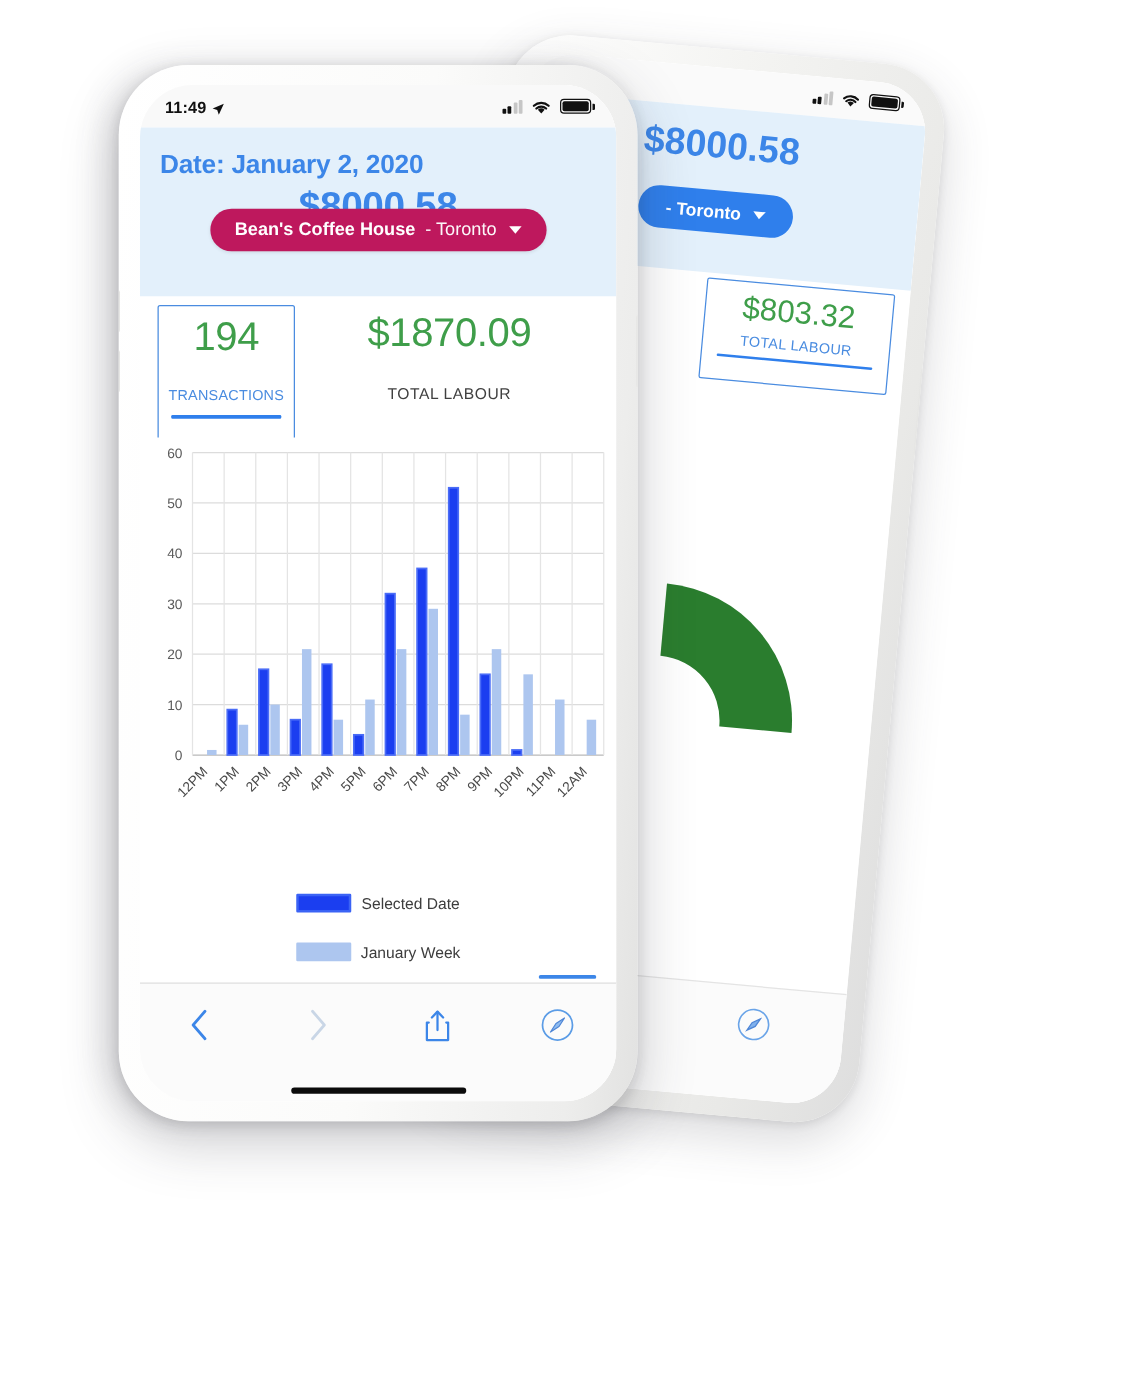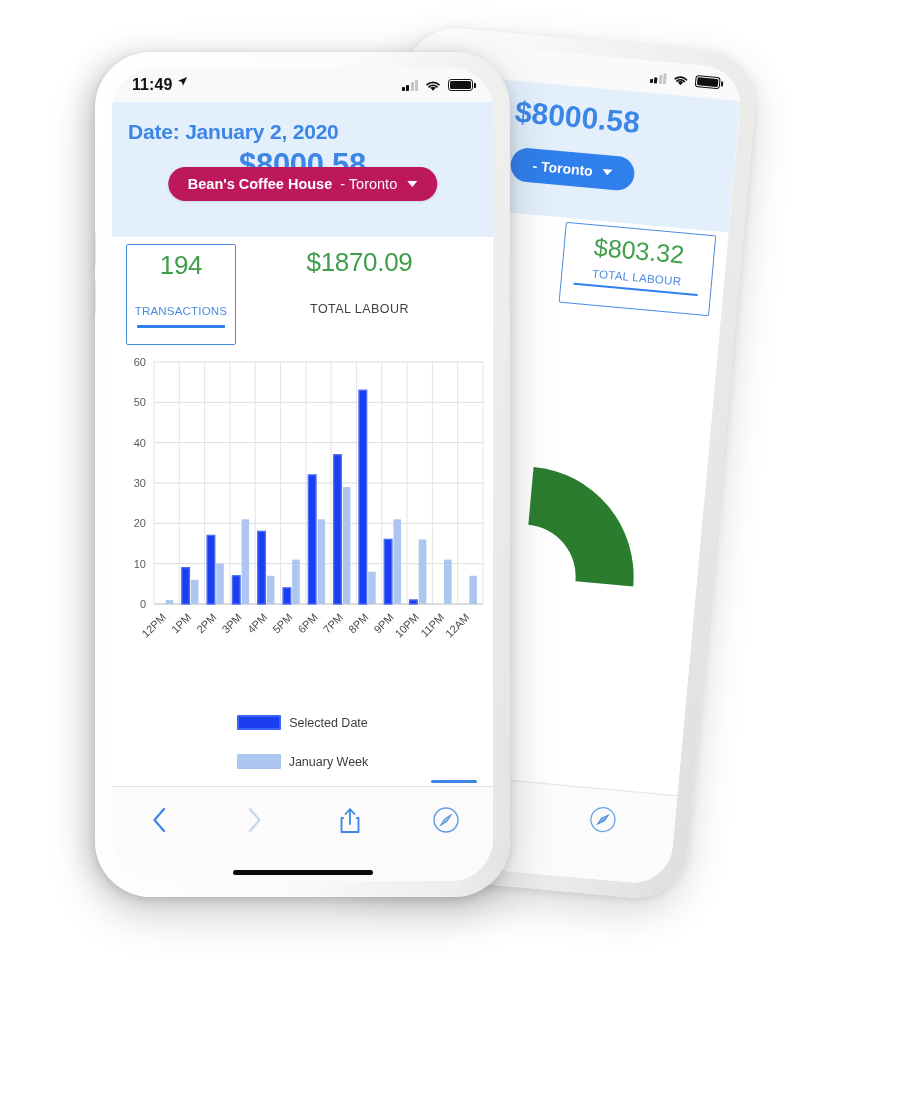--- a/index.html
+++ b/index.html
@@ -49,21 +49,21 @@
   .side-btn{position:absolute;background:#e6e6e4;border-radius:3px;}
 
   
   .screen{position:absolute;inset:0;background:#fff;}
 
   .statusbar{
     position:absolute;left:0;right:0;top:0;height:34px;
     background:#f9f9f9;display:flex;align-items:center;
     justify-content:space-between;padding:0 20px;box-sizing:border-box;
   }
-  .sb-time{font-size:16px;font-weight:700;color:#111;letter-spacing:.1px;display:flex;align-items:flex-start;gap:4px;}
+  .sb-time{font-size:13px;font-weight:700;color:#111;letter-spacing:.1px;display:flex;align-items:flex-end;gap:4px;}
   .sb-right{display:flex;align-items:center;gap:6px;}
   .loc-arrow{display:inline-block;width:11px;height:11px;}
 
   .bars{display:flex;align-items:flex-end;gap:1.5px;height:11px;}
   .bars i{display:block;width:3px;border-radius:.8px;background:#c6c6c6;}
   .bars i.on{background:#111;}
   .bars i:nth-child(1){height:4px;} .bars i:nth-child(2){height:6px;}
   .bars i:nth-child(3){height:8.5px;} .bars i:nth-child(4){height:11px;}
 
   .battery{width:25px;height:12px;border:1.4px solid #111;border-radius:3.2px;position:relative;box-sizing:border-box;}
@@ -93,21 +93,21 @@
   .store-name{font-size:14.5px;font-weight:700;}
   .store-city{font-size:14.5px;font-weight:400;opacity:.97;}
   .caret{width:0;height:0;border-left:5.5px solid transparent;border-right:5.5px solid transparent;border-top:6px solid #fff;margin-left:2px;}
 
   
   .stats{
     position:absolute;left:0;right:0;top:172px;height:110px;
     display:flex;align-items:flex-start;padding:8px 14px 0 14px;box-sizing:border-box;gap:4px;
   }
   .stat{flex:1;text-align:center;position:relative;}
-  .stat .val{font-size:26px;color:#3f9e4a;font-weight:400;line-height:1.14;letter-spacing:-.3px;}
+  .stat .val{font-size:32px;color:#3f9e4a;font-weight:400;line-height:1.14;letter-spacing:-.3px;}
   .stat .lbl{font-size:12.5px;color:#404040;letter-spacing:.45px;line-height:1.55;margin-top:22px;}
   .stat-boxed{
     border:1.6px solid #4a8ce0;border-radius:2px;
     padding:6px 2px 16px 2px;margin-top:-4px;max-width:104px;
   }
   .stat-boxed .lbl{color:#4a8ce0;letter-spacing:.2px;font-size:11.5px;}
   .stat-underline{
     height:2.4px;background:#2f7fec;margin:5px 8px 0 8px;border-radius:1px;
   }
 

